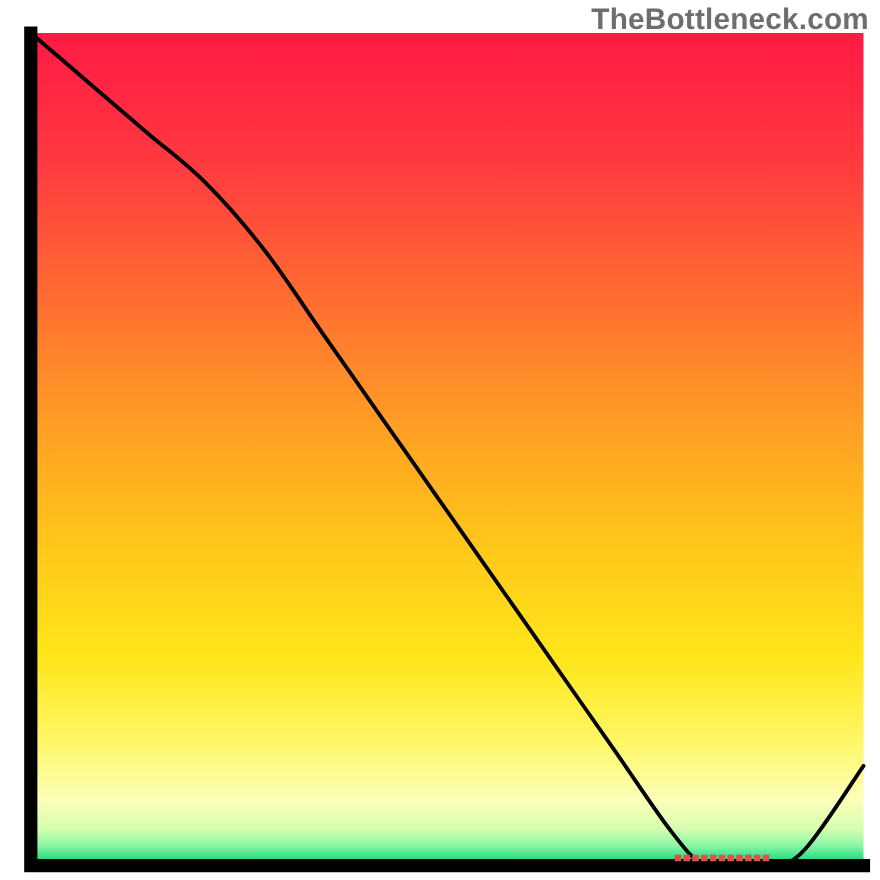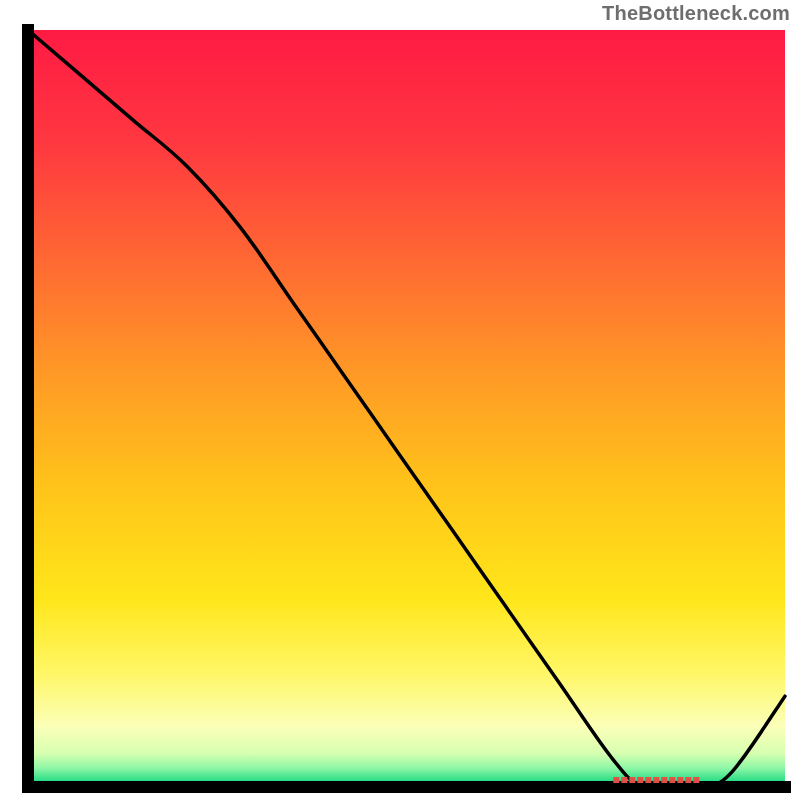--- a/index.html
+++ b/index.html
@@ -13,21 +13,21 @@
   }
   .stage {
     position: relative;
     width: 800px;
     height: 800px;
   }
   .watermark {
     position: absolute;
     top: 2px;
     right: 10px;
-    font-size: 20px;
+    font-size: 27px;
     font-weight: 600;
     color: #6e6e6e;
     letter-spacing: 0.2px;
     user-select: none;
   }
   svg.plot {
     position: absolute;
     left: 0;
     top: 0;
     width: 800px;

